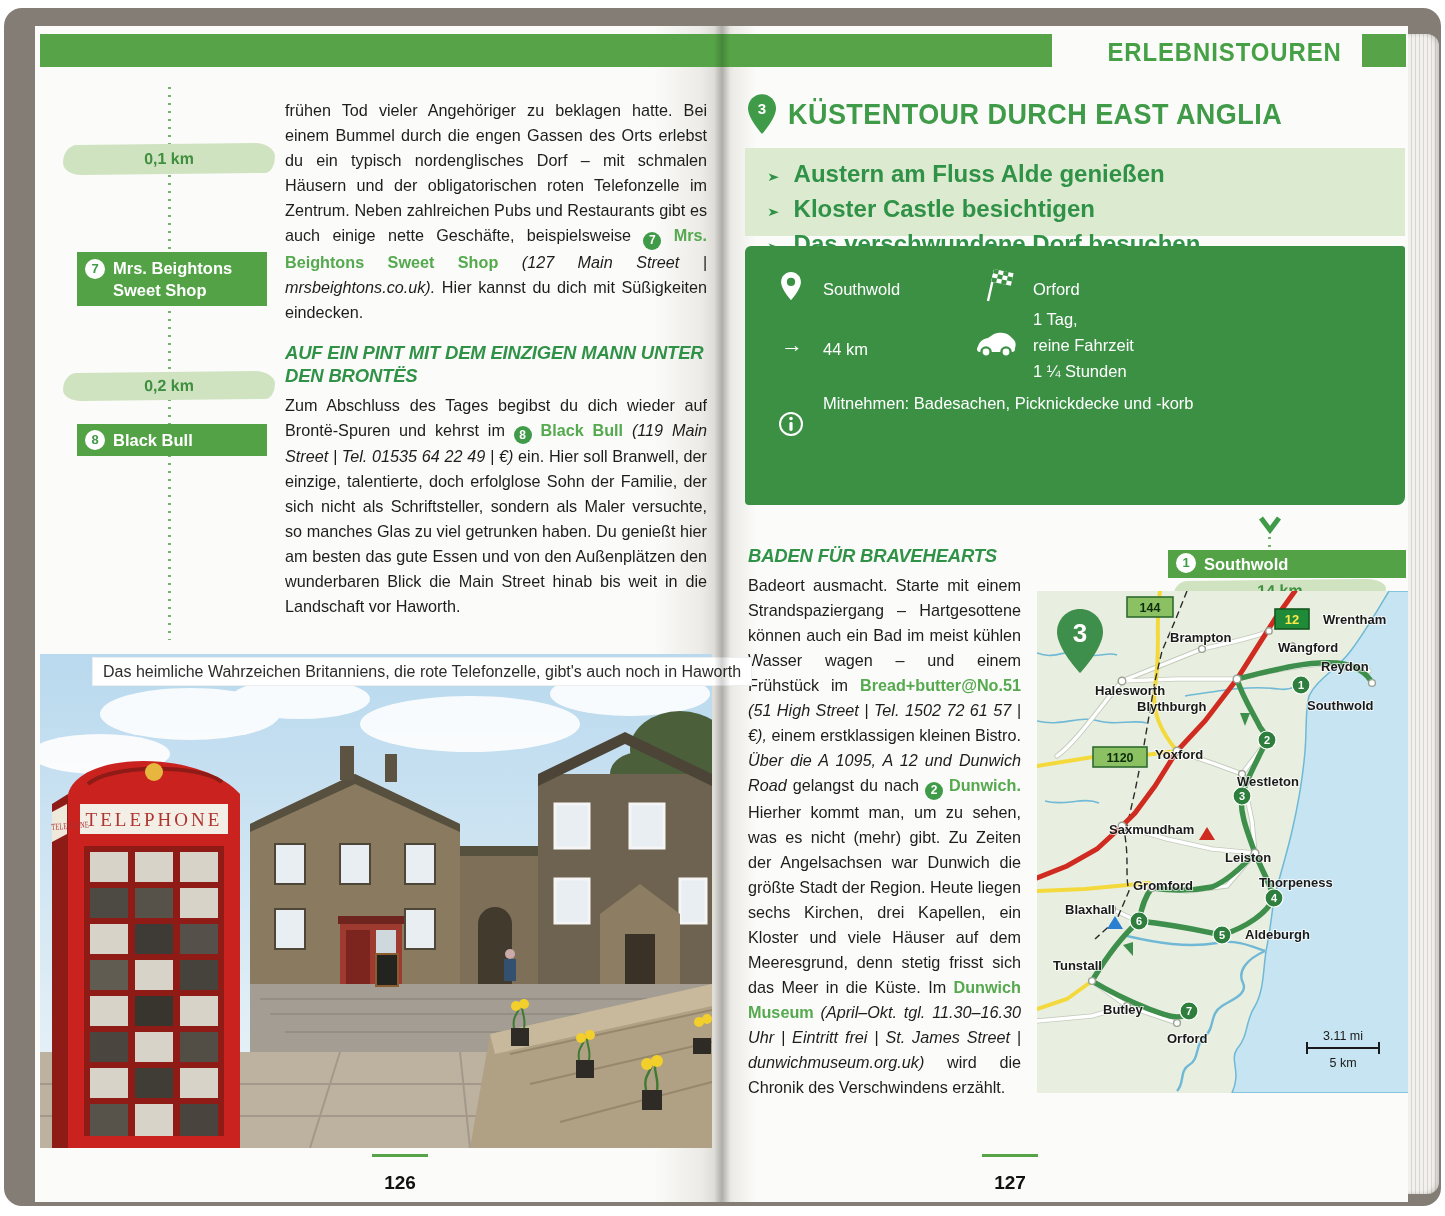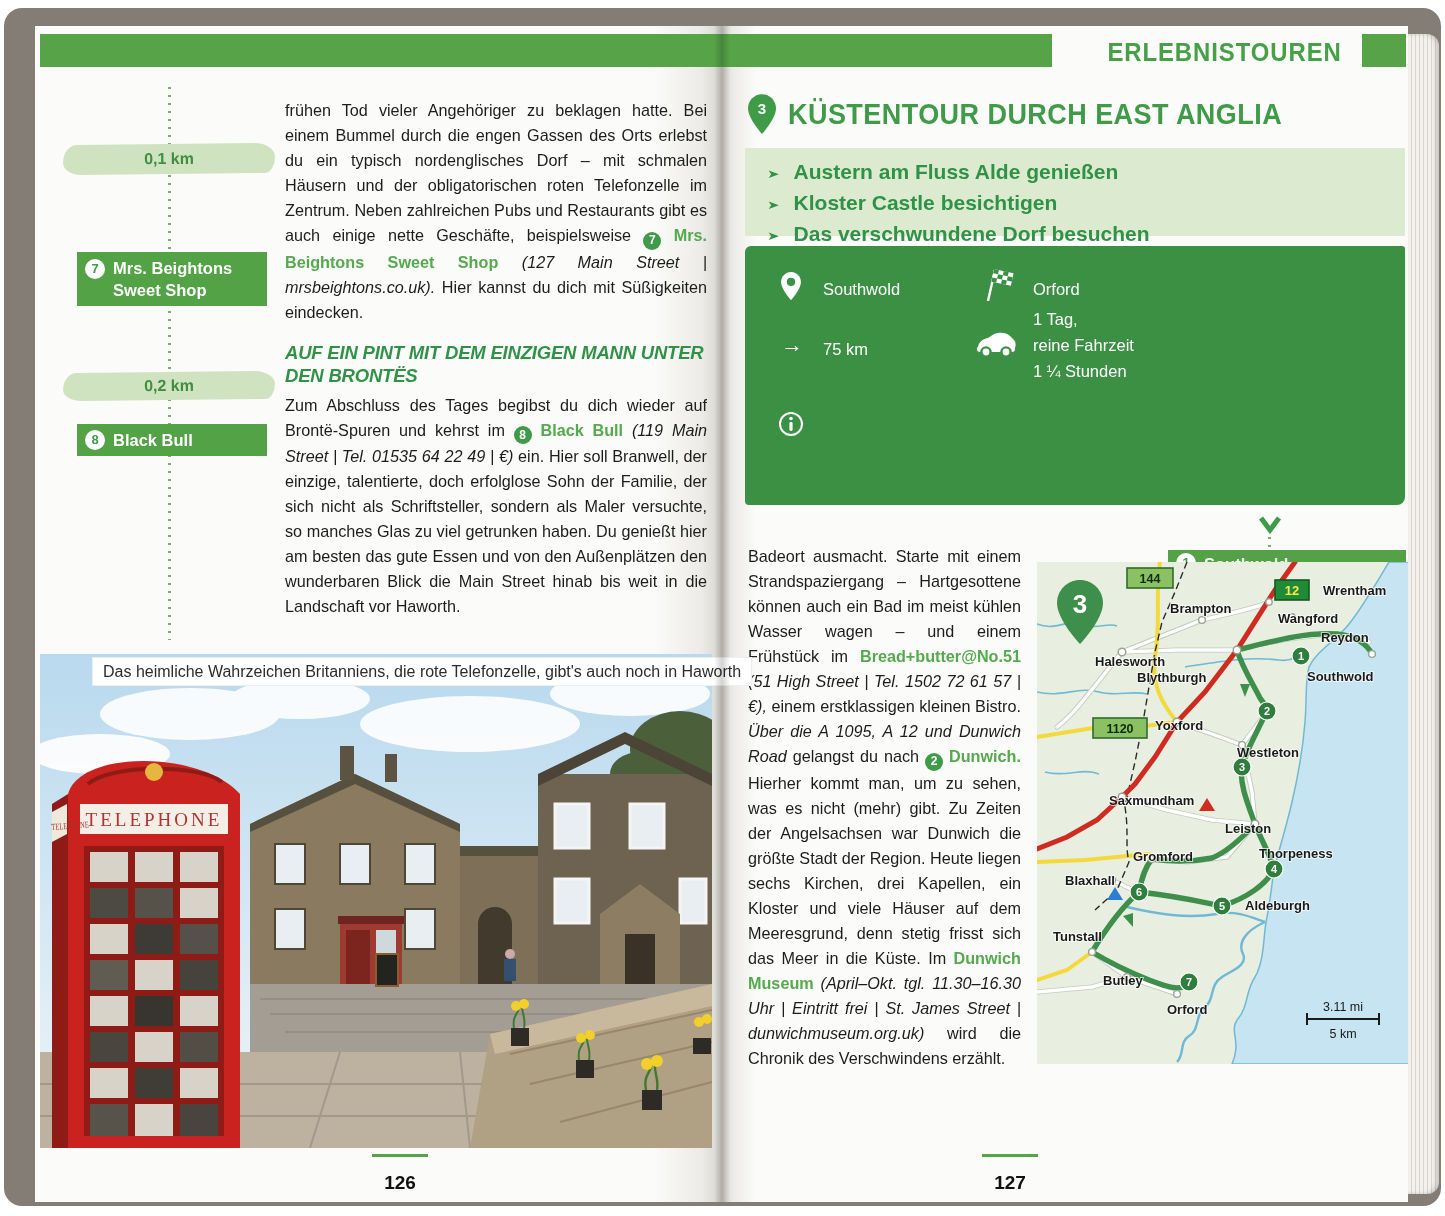--- a/index.html
+++ b/index.html
@@ -25,21 +25,21 @@
   .h-green{font-size:18.5px;line-height:23px;font-weight:bold;color:#2f9247;letter-spacing:-.2px;font-style:italic;}
   .brush{background:#cfe3c1;border-radius:14px 20px 10px 18px/60% 45% 55% 40%;transform:rotate(-.6deg);
     display:flex;align-items:center;justify-content:center;color:#3f8f3f;font-weight:bold;font-size:16px;}
   .stopbox{background:#53a246;color:#fff;font-weight:bold;font-size:16.5px;display:flex;gap:8px;
     padding:5px 8px;line-height:22px;align-items:flex-start;}
   .dots{width:3px;background-image:radial-gradient(circle,#7ab06e 1.3px,transparent 1.5px);background-size:3px 8px;background-repeat:repeat-y;}
   .caption{background:#fff;color:#2c2c2a;font-size:16px;padding:5px 10px 4px;white-space:nowrap;box-shadow:0 0 0 1px #eee;}
   .panel{background:#dcead0;}
   .hl-row{display:flex;gap:14px;align-items:baseline;margin-bottom:7px;}
   .hl-arrow{color:#2f9247;font-size:15px;transform:scaleY(.8);}
-  .hl-label{color:#2f9247;font-weight:bold;font-size:21px;}
+  .hl-label{color:#2f9247;font-weight:bold;font-size:24px;}
   .greenbox{background:#3b9044;border-radius:6px 3px 8px 4px;color:#fff;}
   .ib-label{font-size:16.5px;color:#fff;line-height:26px;}
   .pageno{display:flex;flex-direction:column;align-items:center;gap:15px;width:70px;}
   .pageno .rule{width:56px;height:3px;background:#56a447;}
   .pageno .num{font-size:19px;font-weight:bold;color:#111;}
   .maplabel{font-size:13px;font-weight:bold;fill:#1a1a1a;paint-order:stroke;stroke:#ffffffaa;stroke-width:2px;}
   .stopnum{font-size:11px;font-weight:bold;fill:#fff;}
   .badgetxt{font-size:12.5px;font-weight:bold;fill:#0d2d0d;}
   .tour-wide{width:660px;}
   .tour-row{display:flex;align-items:flex-start;}
@@ -275,36 +275,37 @@
           <rect x="0" y="0" width="5" height="4.3" fill="#3b9044"></rect>
             <rect x="10" y="0" width="5" height="4.3" fill="#3b9044"></rect>
           <rect x="5" y="4.3" width="5" height="4.3" fill="#3b9044"></rect>
             <rect x="15" y="4.3" width="5" height="4.3" fill="#3b9044"></rect>
           <rect x="0" y="8.6" width="5" height="4.4" fill="#3b9044"></rect>
             <rect x="10" y="8.6" width="5" height="4.4" fill="#3b9044"></rect>
         </g>
       </svg>
       <div class="abs ib-label" style="left:288px;top:30px;">Orford</div>
       <div class="abs ib-label" style="left:36px;top:88px;font-size:22px;line-height:22px;">→</div>
-      <div class="abs ib-label" style="left:78px;top:90px;">75 km</div>
+      <div class="abs ib-label" style="left:78px;top:90px;">44 km</div>
       <svg class="abs" style="left:230px;top:86px;" width="42" height="26" viewBox="0 0 42 26">
         <path d="M3 16 c0-5 4-9 10-10 l6-4 c5-2 12-2 16 2 l4 4 c2 2 2 6 1 8 z" fill="#fff"></path>
         <rect x="2" y="14" width="38" height="6" rx="3" fill="#fff"></rect>
         <circle cx="11" cy="20" r="4.6" fill="#fff" stroke="#3b9044" stroke-width="2.4"></circle>
         <circle cx="31" cy="20" r="4.6" fill="#fff" stroke="#3b9044" stroke-width="2.4"></circle>
       </svg>
       <div class="abs ib-label" style="left:288px;top:60px;">1 Tag,</div>
       <div class="abs ib-label" style="left:288px;top:86px;">reine Fahrzeit</div>
       <div class="abs ib-label" style="left:288px;top:112px;">1 ¼ Stunden</div>
       <svg class="abs" style="left:34px;top:166px;" width="24" height="24" viewBox="0 0 24 24">
         <circle cx="12" cy="12" r="11" fill="none" stroke="#fff" stroke-width="2"></circle>
         <circle cx="12" cy="6.5" r="1.8" fill="#fff"></circle>
           <rect x="10.4" y="10" width="3.2" height="9" rx="1.4" fill="#fff"></rect>
       </svg>
       <div class="abs ib-label" style="left:78px;top:144px;width:548px;">
+        <div>Mitnehmen: Badesachen, Picknickdecke und -korb</div>
       </div>
     </div>
 
     <svg class="abs" style="left:536px;top:490px;" width="24" height="18" viewBox="0 0 24 18">
       <path d="M3 2 L12 14 L21 2" fill="none" stroke="#3f9b48" stroke-width="5"></path>
     </svg>
     <div class="abs dots" style="left:546px;top:508px;height:14px;"></div>
     <div class="abs dots" style="left:546px;top:598px;height:16px;"></div>
 
     <div class="abs stopbox" style="left:446px;top:524px;width:222px;padding:3px 8px;">
@@ -313,20 +314,21 @@
     </div>
     <div class="abs brush" style="left:452px;top:554px;width:212px;height:22px;">
       <span>14 km</span>
     </div>
     <div class="abs stopbox" style="left:446px;top:578px;width:222px;padding:3px 8px;">
       <span class="wmark">2</span>
       <span>Dunwich</span>
     </div>
 
     <div class="abs" style="left:26px;top:518px;width:662px;">
+      <div class="h-green" style="margin-bottom:6px;">BADEN FÜR BRAVEHEARTS</div>
       <div class="tour-row">
         <div class="body-text tour-narrow"><span>Badeort ausmacht. Starte mit einem Strandspaziergang – Hartgesottene können auch ein Bad im meist kühlen Wasser wagen – und einem Frühstück im </span><span class="green">Bread+butter@No.51</span><span class="it"> (51 High Street | Tel. 1502 72 61 57 | €),</span><span> einem erstklassigen kleinen Bistro. </span><span class="it">Über die A 1095, A 12 und Dunwich Road</span><span> gelangst du nach </span><span class="inmark">2</span><span class="green"> Dunwich.</span><span> Hierher kommt man, um zu sehen, was es nicht (mehr) gibt. Zu Zeiten der Angelsachsen war Dunwich die größte Stadt der Region. Heute liegen sechs Kirchen, drei Kapellen, ein Kloster und viele Häuser auf dem Meeresgrund, denn stetig frisst sich das Meer in die Küste. Im </span><span class="green">Dunwich Museum</span><span class="it"> (April–Okt. tgl. 11.30–16.30 Uhr | Eintritt frei | St. James Street | dunwichmuseum.org.uk)</span><span> wird die Chronik des Verschwindens erzählt.</span></div>
         <div class="mapwrap">
           <svg width="373" height="502" viewBox="0 0 373 502">
             <rect width="373" height="502" fill="#e9efe0"></rect>
             <path fill="#c6e4f1" stroke="#6fb9d6" stroke-width="1.5" d="M352 0 L373 0 L373 502 L195 502 C205 480 192 470 200 458 C212 444 208 430 218 415 C228 398 226 372 230 355 C233 340 235 322 237 307 C242 288 250 262 255 240 C262 210 266 185 268 160 C270 135 268 120 272 105 C280 88 300 78 312 62 C325 46 340 20 352 0 Z"></path>
             <g stroke="#6fb9d6" stroke-width="1.6" fill="none">
               <path d="M0 62 C20 70 32 55 48 63 C60 68 70 60 80 64"></path>
               <path d="M0 130 C25 136 42 124 62 130 C80 135 95 128 110 132"></path>
               <path d="M8 210 C28 216 45 205 62 212"></path>

